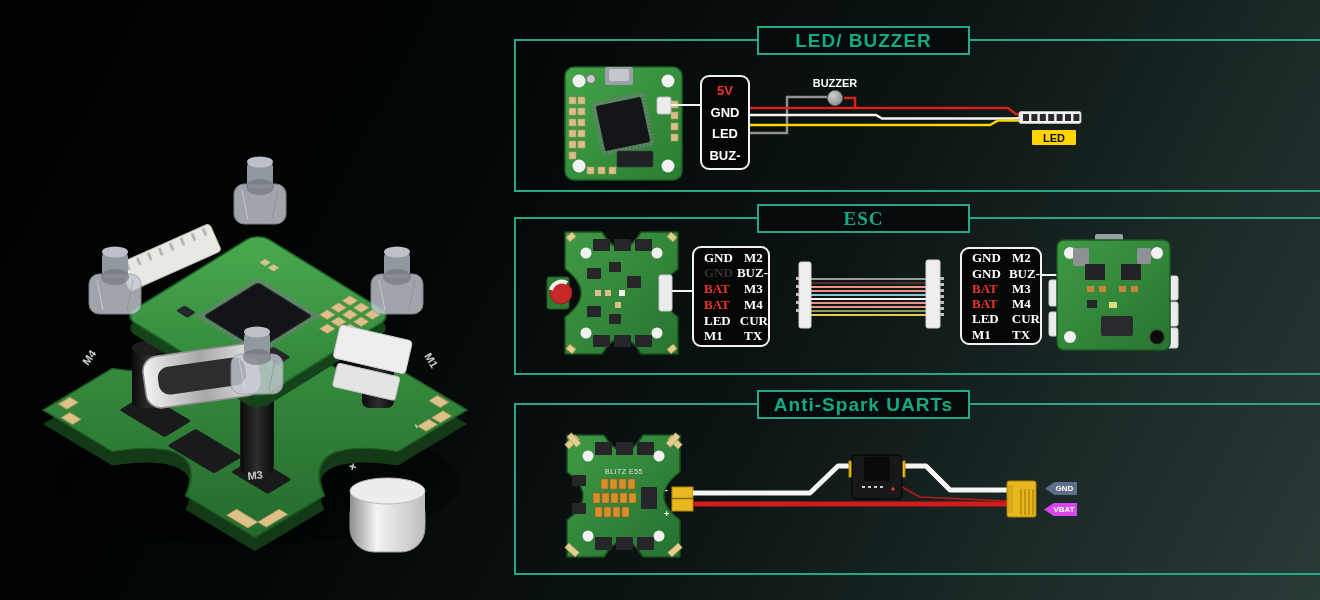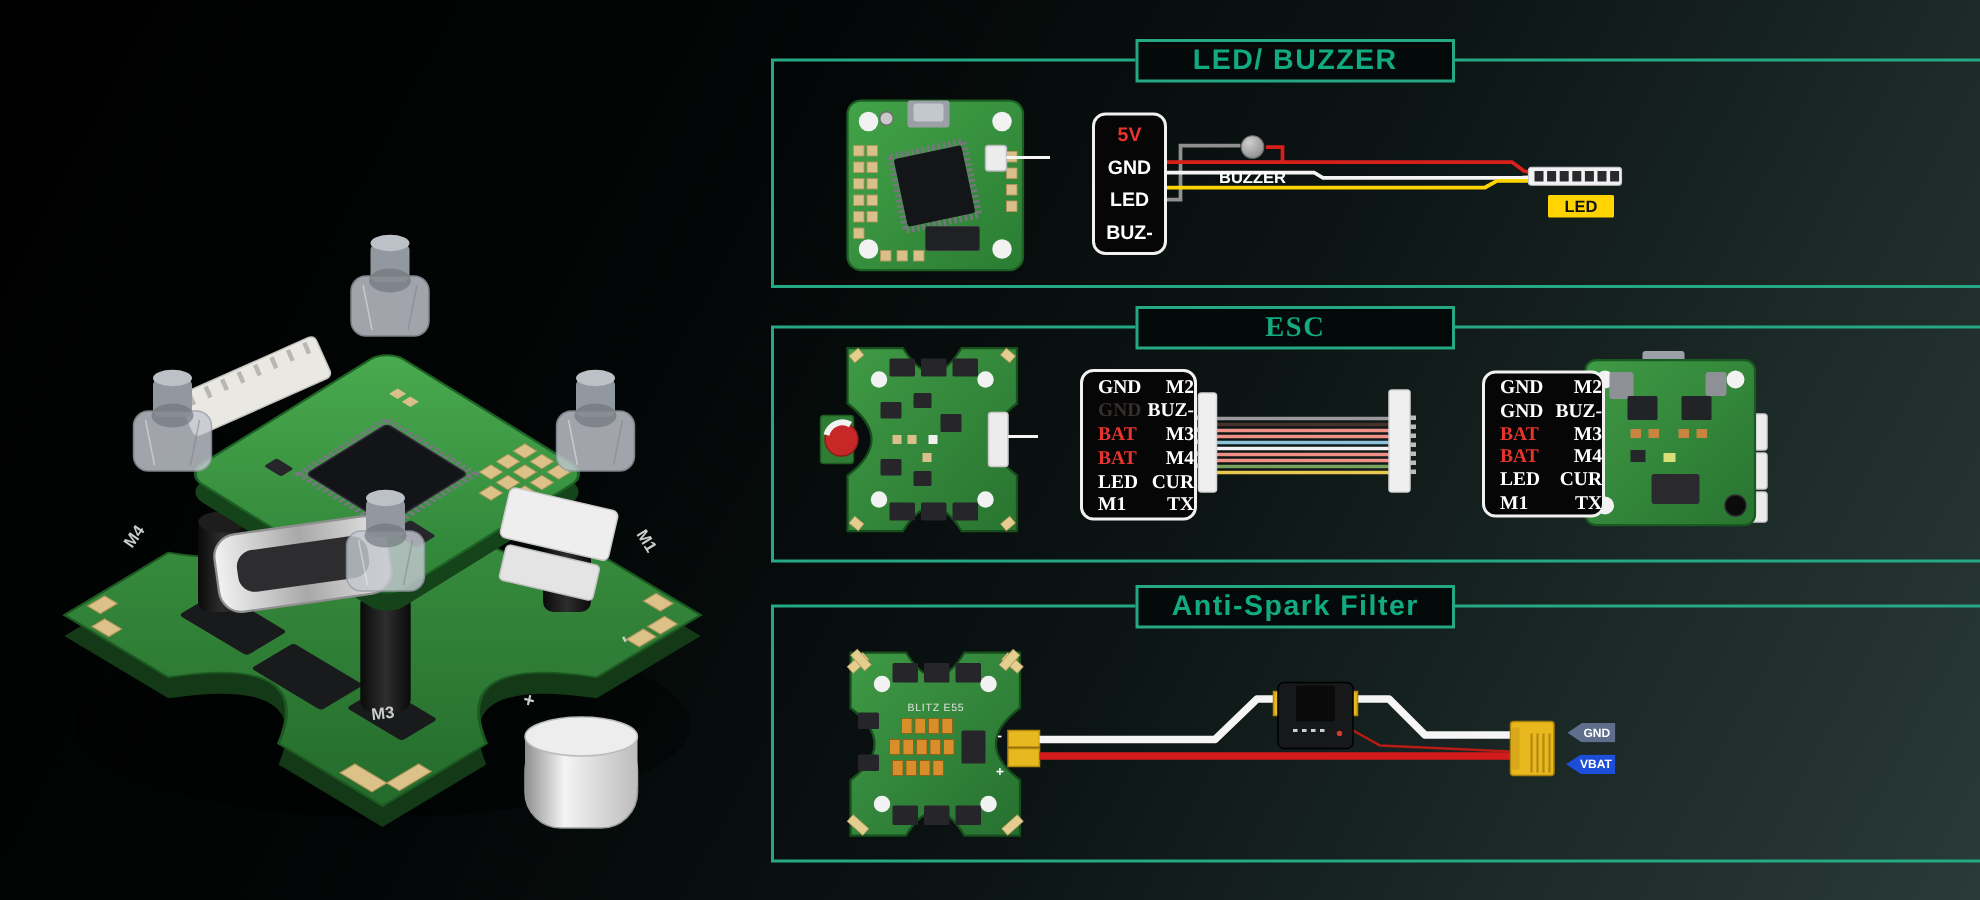--- a/index.html
+++ b/index.html
@@ -12,37 +12,37 @@
   .headline{position:absolute;left:55px;top:40px;color:#fff;font-weight:700;
     font-size:34px;line-height:45px;letter-spacing:.3px;}
   
   .panel{position:absolute;left:514px;width:816px;border:2px solid #25a985;box-sizing:border-box;}
   .panel-title{position:absolute;top:-15px;left:241px;width:213px;height:29px;box-sizing:border-box;
     background:#040909;border:2px solid #25a985;display:flex;align-items:center;justify-content:center;
     color:#12ab81;font-size:19px;font-weight:600;letter-spacing:1px;}
   .panel svg{position:absolute;left:0;top:0;}
   
   .pinbox{position:absolute;background:#060606;border:2px solid #f1f1f1;border-radius:9px;
-    box-sizing:border-box;display:flex;flex-direction:column;justify-content:space-evenly;margin-left:28px;}
+    box-sizing:border-box;display:flex;flex-direction:column;justify-content:space-evenly;}
   .pin{color:#fff;font-weight:700;font-size:13px;line-height:13px;}
   .pin.red{color:#e8352b;}
   .pin.dim{color:#37302c;}
   .lb-row{text-align:center;}
   .esc-row{display:flex;}
   .esc-row .pl{width:40px;margin-left:10px;}
-  .esc-row .pr{flex:1;text-align:right;}
+  .esc-row .pr{flex:1;}
   
   .buzzer-label{position:absolute;color:#fff;font-weight:700;font-size:11px;text-align:center;}
   .led-chip{position:absolute;background:#ffd400;color:#111;font-weight:700;font-size:11px;
     display:flex;align-items:center;justify-content:center;border-radius:1px;}
   .arrow-label{position:absolute;color:#fff;font-weight:700;font-size:8px;
     display:flex;align-items:center;justify-content:center;padding-left:7px;box-sizing:border-box;
     clip-path:polygon(0 50%,30% 0,100% 0,100% 100%,30% 100%);}
   .arrow-gnd{background:#5e6e8c;}
-  .arrow-vbat{background:#1d4ed8;}
+  .arrow-vbat{background:#d946ef;}
 </style>
 </head>
 <body>
 
 <div class="headline">
 </div>
 
 <svg style="position:absolute;left:30px;top:148px;" width="460" height="440" viewBox="0 0 460 440">
   <defs>
     <linearGradient id="pcbBot" x1="0" y1="0" x2="1" y2="1">
@@ -266,21 +266,21 @@
         <rect x="549" y="73" width="6" height="7" fill="#2a2a2e"></rect>
         <rect x="557.4" y="73" width="6" height="7" fill="#2a2a2e"></rect>
     </g>
   </svg>
   <div class="pinbox" style="left:184px;top:34px;width:50px;height:95px;">
       <div class="lb-row"><span class="pin red">5V</span></div>
       <div class="lb-row"><span class="pin">GND</span></div>
       <div class="lb-row"><span class="pin">LED</span></div>
       <div class="lb-row"><span class="pin">BUZ-</span></div>
     </div>
-  <div class="buzzer-label" style="left:279px;top:36px;width:80px;margin-top:36px;">BUZZER</div>
+  <div class="buzzer-label" style="left:279px;top:36px;width:80px;">BUZZER</div>
   <div class="led-chip" style="left:516px;top:89px;width:44px;height:15px;">LED</div>
 </section>
 
 <section class="panel" style="top:217px;height:158px;font-family:Liberation Serif, serif;">
   <div class="panel-title">ESC</div>
   <svg width="712" height="158" viewBox="0 0 712 158">
     <defs>
       <linearGradient id="pcbB" x1="0" y1="0" x2="1" y2="1">
         <stop offset="0" stop-color="#3f9a45"></stop>
           <stop offset="1" stop-color="#287430"></stop>
@@ -432,21 +432,21 @@
         <span class="pin pr">CUR</span>
       </div>
       <div class="esc-row">
         <span class="pin pl">M1</span>
         <span class="pin pr">TX</span>
       </div>
     </div>
 </section>
 
 <section class="panel" style="top:403px;height:172px;">
-  <div class="panel-title">Anti-Spark Filter</div>
+  <div class="panel-title">Anti-Spark UARTs</div>
   <svg width="712" height="172" viewBox="0 0 712 172">
     <defs>
       <linearGradient id="pcbC" x1="0" y1="0" x2="1" y2="1">
         <stop offset="0" stop-color="#3f9a45"></stop>
           <stop offset="1" stop-color="#267030"></stop>
       </linearGradient>
     </defs>
 
     <g transform="translate(51,30)">
       <path d="M0,0 L37,0 Q56.5,32 76,0 L113,0 L113,37 Q81,61 113,85 L113,122 L76,122 Q56.5,90 37,122 L0,122 L0,85 Q32,61 0,37 Z" fill="url(#pcbC)" stroke="#174f1c" stroke-width="1.5"></path>

